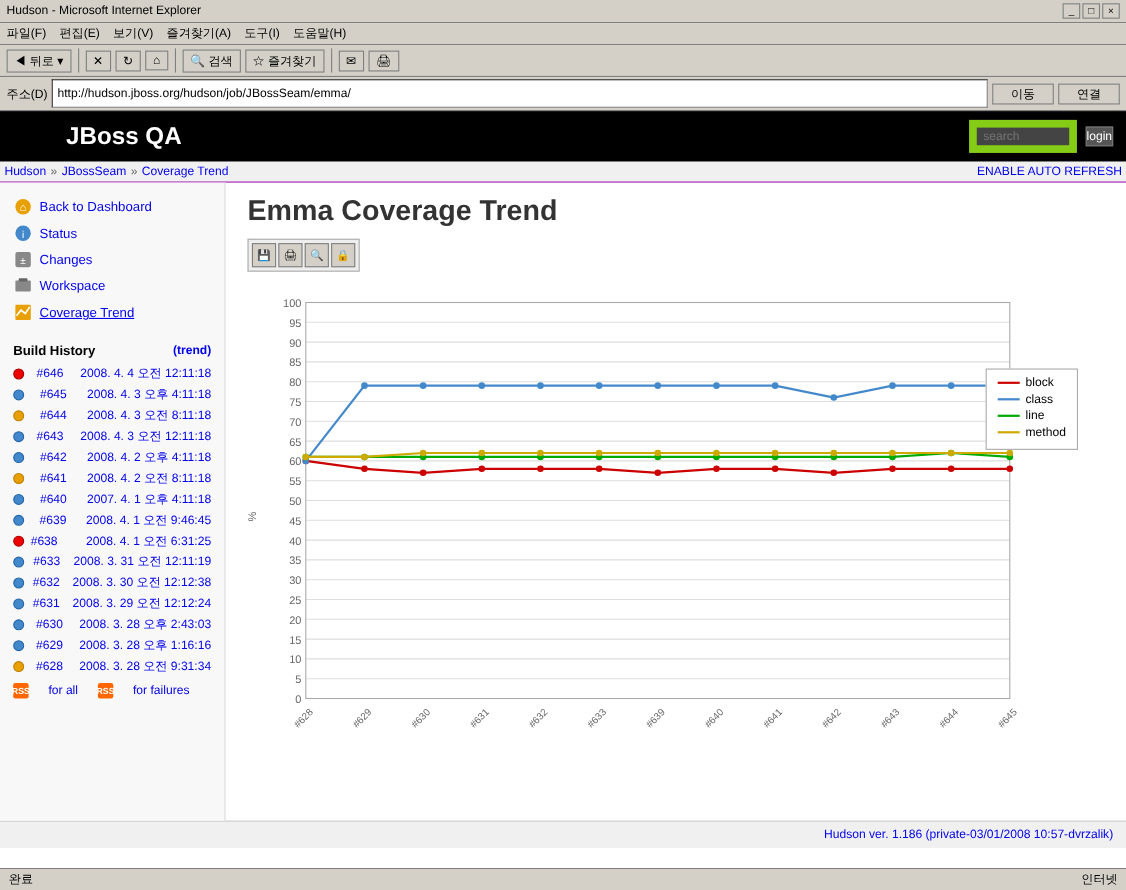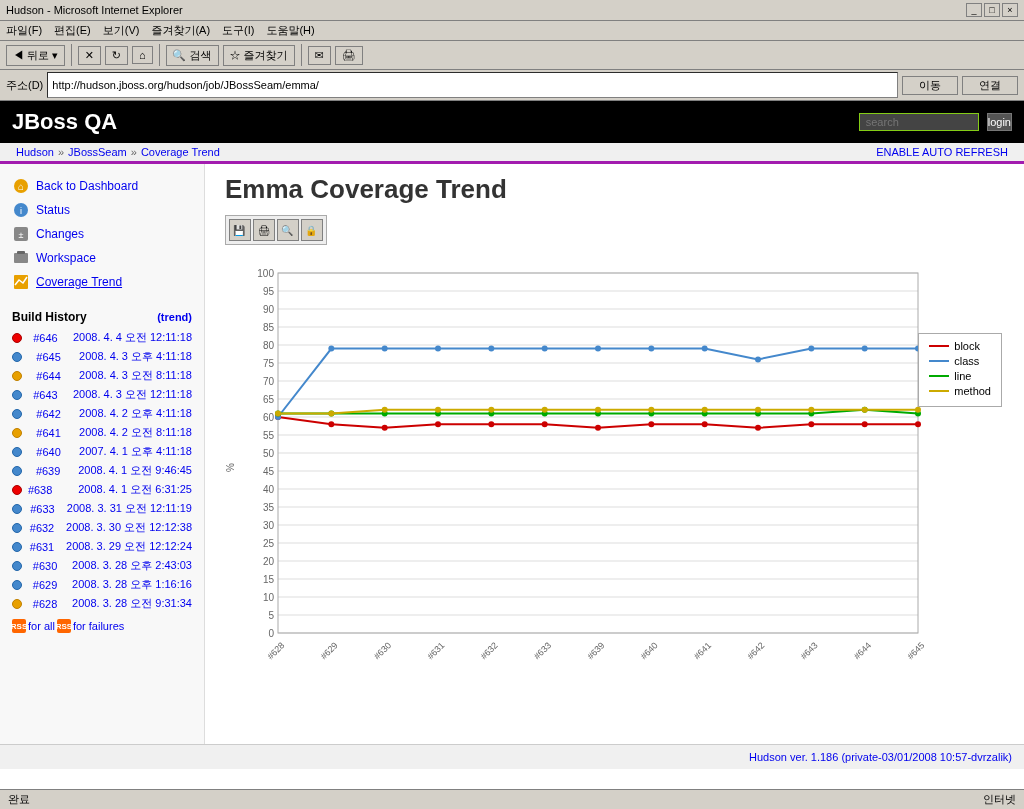--- a/index.html
+++ b/index.html
@@ -73,45 +73,45 @@
 
     
     .app-header {
       background: #000;
       color: #fff;
       padding: 8px 12px;
       display: flex;
       align-items: center;
       justify-content: space-between;
     }
-    .app-logo { font-size: 22px; font-weight: bold; color: #e8a000; }
+    .app-logo { font-size: 22px; font-weight: bold; color: #e8a000; margin-left: 48px; }
     .app-logo span { color: #fff; }
     .header-right { display: flex; align-items: center; gap: 8px; }
     .search-box {
       background: #444;
-      border: 1px solid #84cc16;
+      border: 7px solid #84cc16;
       color: #ccc;
       padding: 2px 6px;
       font-size: 11px;
-      width: 120px;
+      width: 98px;
     }
     .login-btn {
       background: #555;
       border: 1px solid #777;
       color: #fff;
       padding: 2px 0;
       font-size: 11px;
       cursor: pointer;
     }
 
     
     .auto-refresh-bar {
       background: #f0f0f0;
-      border-bottom: 3px solid #a21caf;
-      padding: 3px 16px;
+      border-bottom: 1px solid #a21caf;
+      padding: 3px 4px;
       display: flex;
       justify-content: space-between;
       align-items: center;
       font-size: 11px;
     }
     .breadcrumb { display: flex; gap: 4px; align-items: center; }
     .breadcrumb a { color: #00e; text-decoration: none; }
     .breadcrumb-sep { color: #666; }
     .enable-auto-refresh { color: #00e; text-decoration: none; font-size: 11px; cursor: pointer; }
 
@@ -160,21 +160,21 @@
     }
     .build-list li a { color: #00e; text-decoration: none; }
 
     .status-dot {
       width: 10px; height: 10px; border-radius: 50%; flex-shrink: 0;
     }
     .dot-red { background: #e00; border: 1px solid #a00; }
     .dot-blue { background: #4488cc; border: 1px solid #2266aa; }
     .dot-yellow { background: #e8a000; border: 1px solid #c08000; }
 
-    .rss-footer { padding: 6px 12px; display: flex; gap: 2px; align-items: center; font-size: 11px; }
+    .rss-footer { padding: 6px 12px; display: flex; gap: 18px; align-items: center; font-size: 11px; }
     .rss-icon { width: 14px; height: 14px; background: #f60; border-radius: 2px; display: inline-flex; align-items: center; justify-content: center; color: #fff; font-size: 8px; font-weight: bold; }
     .rss-footer a { color: #00e; text-decoration: none; }
 
     
     .content-area { flex: 1; padding: 10px 20px; overflow: auto; }
     .page-title { font-size: 26px; font-weight: bold; margin-bottom: 10px; color: #333; }
 
     
     .chart-toolbar {
       display: flex;
@@ -202,21 +202,21 @@
       transform: rotate(180deg);
       font-size: 10px;
       color: #666;
       margin-right: 2px;
       text-align: center;
     }
 
     
     .chart-legend {
       position: absolute;
-      right: 2px;
+      right: 24px;
       top: 80px;
       border: 1px solid #aaa;
       background: #fff;
       padding: 6px 10px;
       font-size: 11px;
     }
     .legend-item { display: flex; align-items: center; gap: 5px; margin-bottom: 3px; }
     .legend-line { width: 20px; height: 2px; }
 
     

